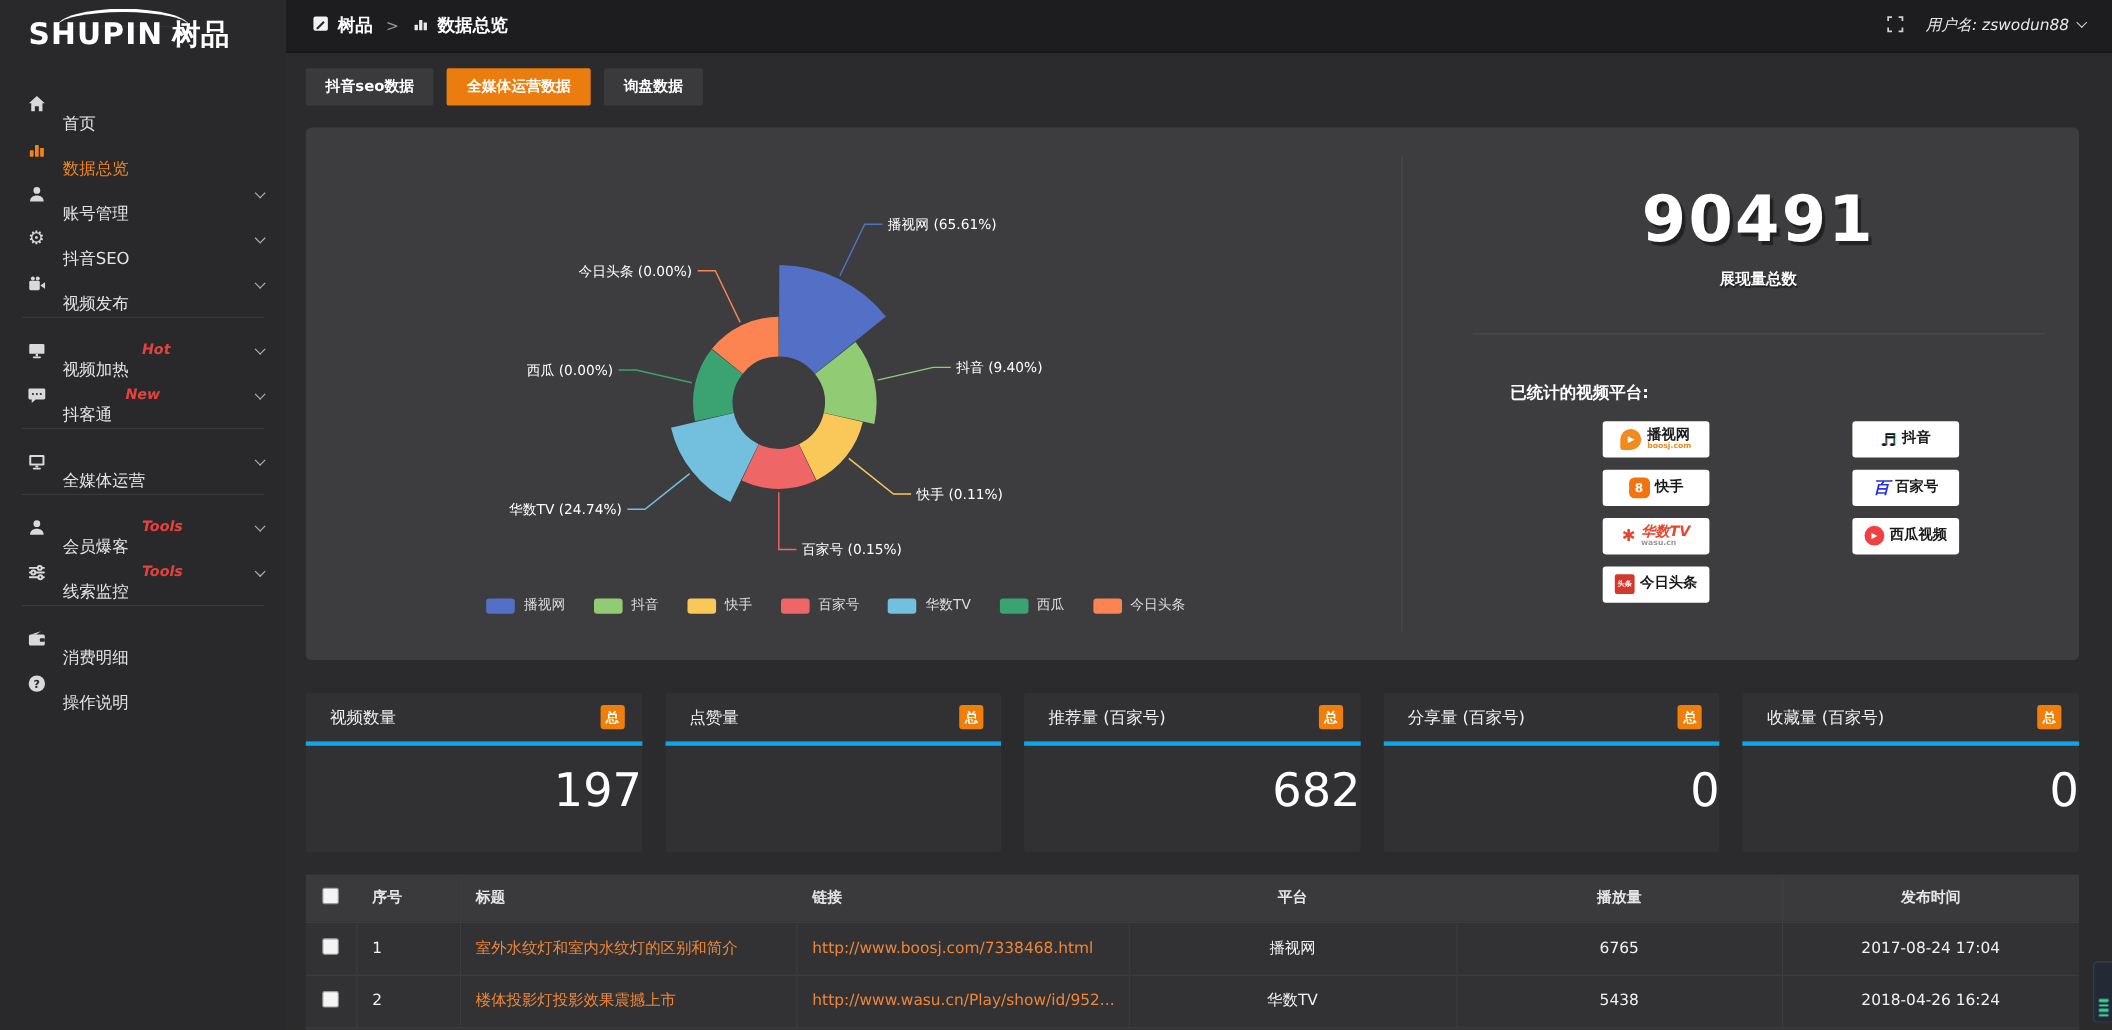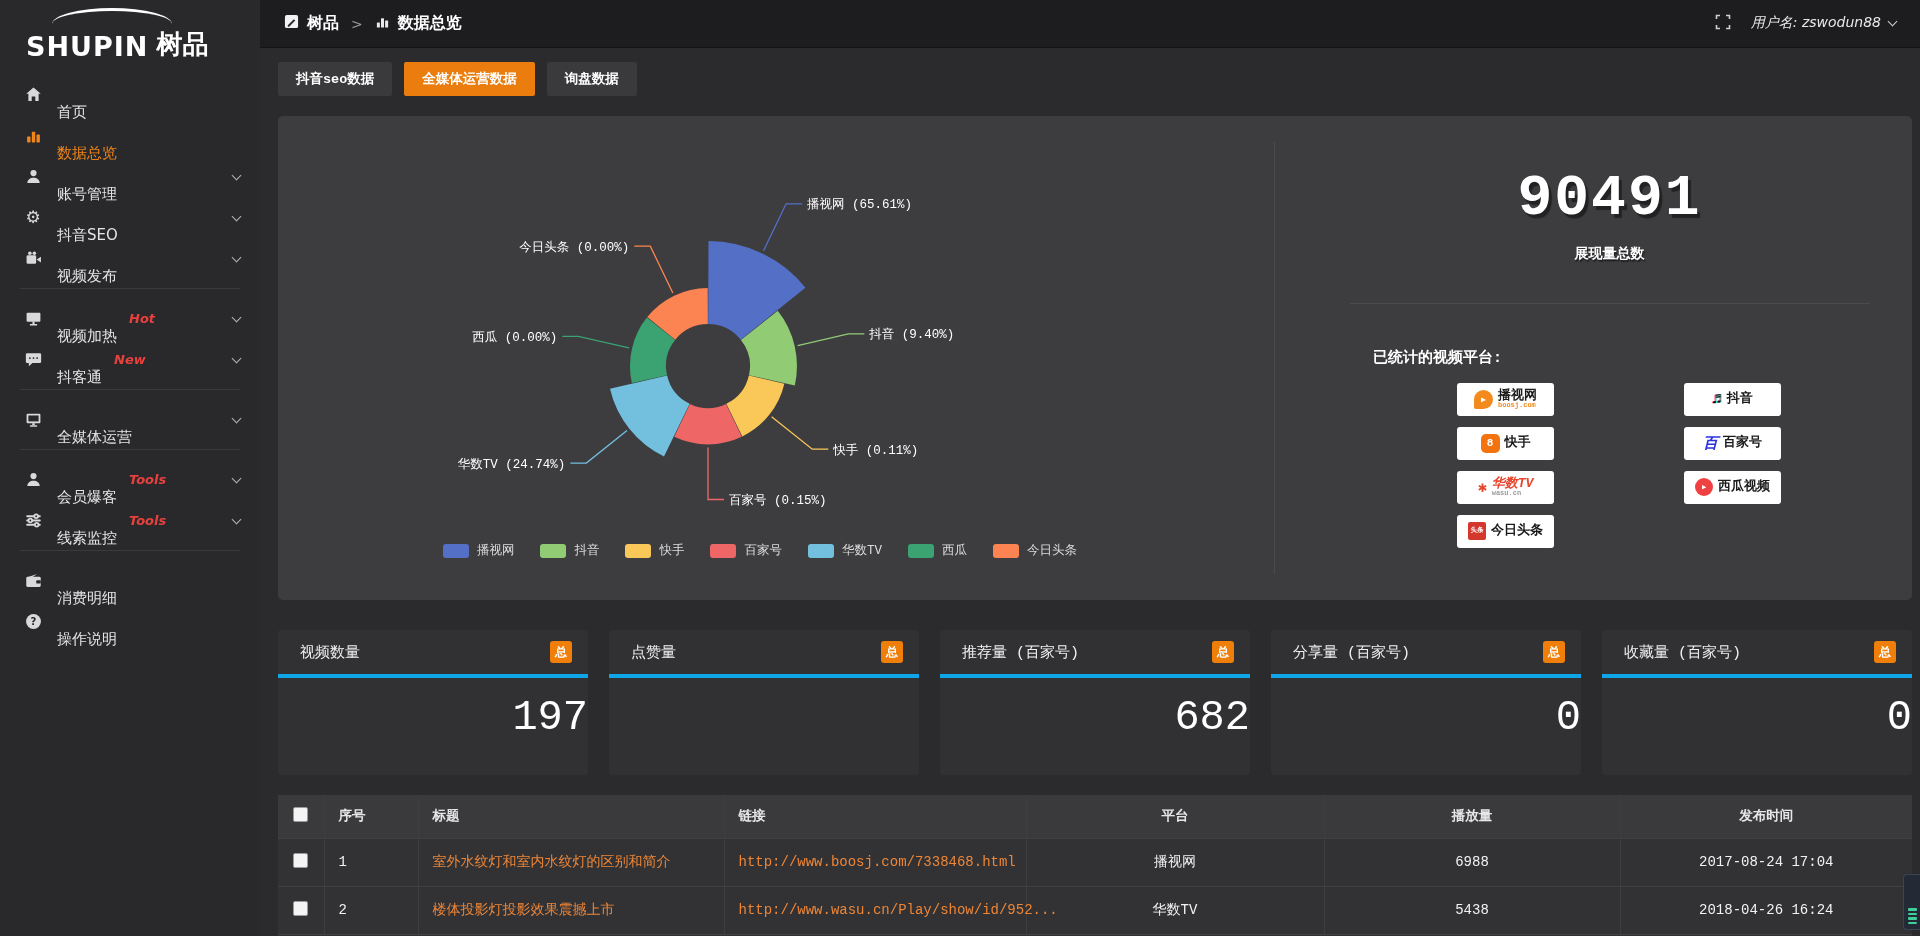--- a/index.html
+++ b/index.html
@@ -1,20 +1,20 @@
 <!DOCTYPE html>
 <html><head>
 <meta charset="utf-8">
 <style>
   * { margin:0; padding:0; box-sizing:border-box; }
   html,body { width:1920px; height:936px; overflow:hidden; background:#2b2b2d;
     font-family:"DejaVu Sans","Liberation Sans",sans-serif; }
   
   .sidebar { position:absolute; left:0; top:0; width:260px; height:936px; background:#29292c; z-index:5; }
-  .logo { height:62px; display:flex; align-items:flex-end; padding-left:26px; position:relative; }
+  .logo { height:62px; display:flex; align-items:center; padding-left:26px; position:relative; }
   .logo-arc { position:absolute; left:52px; top:8px; width:120px; height:16px;
     border-top:3px solid #fff; border-radius:50% 50% 0 0 / 100% 100% 0 0; }
   .logo-en { color:#fff; font-size:27px; font-weight:800; letter-spacing:1px; }
   .logo-cn { color:#fff; font-size:26px; font-weight:800; margin-left:8px; }
   .side-nav { padding-top:12px; }
   .side-item { display:flex; align-items:center; height:41px; padding:0 20px 0 24px; cursor:pointer; color:#e4e4e4; }
   .side-item .s-icon { width:18px; height:18px; display:inline-flex; align-items:center; justify-content:center; color:#d9d9d9; margin-right:15px; font-size:16px; }
   .side-item .s-label { font-size:15px;margin-top:36px; }
   .side-item.active { color:#f08519; }
   .side-item.active .s-icon { color:#f08519; }
@@ -23,21 +23,21 @@
   .side-div { height:1px; background:#3a3a3e; margin:9px 20px; }
   
   .topbar { position:absolute; left:260px; right:0; top:0; height:48px; background:#1d1d20; border-bottom:1px solid #141416;
     display:flex; align-items:center; padding:0 24px; }
   .crumb { display:flex; align-items:center; gap:8px; color:#fff; font-size:16px; font-weight:700; }
   .crumb .sep { color:#9a9a9a; font-size:14px; font-weight:400; margin:0 4px; }
   .tb-right { margin-left:auto; display:flex; align-items:flex-start; gap:20px; color:#e8e8e8; font-size:14px;font-style:italic; }
   .user-wrap { display:flex; align-items:center; gap:8px; cursor:pointer; }
   .caret { width:7px; height:7px; border-right:1.5px solid #cfcfcf; border-bottom:1.5px solid #cfcfcf; transform:rotate(45deg); margin-top:-4px; }
   
-  .content { position:absolute; left:260px; top:48px; right:0; bottom:0; padding:14px 8px 0 18px;font-family:Liberation Mono, monospace; }
+  .content { position:absolute; left:260px; top:48px; right:0; bottom:0; padding:14px 30px 0 18px; }
   .tabs { display:flex; gap:12px; }
   .tab { height:34px; padding:0 18px; border:none; border-radius:2px; background:#3a3a3d; color:#fff;
     font-size:13.5px; font-weight:700; font-family:inherit; cursor:pointer; }
   .tab.active { background:#ea7d0d; }
   
   .panel { margin-top:20px; height:484px; background:#3d3d40; border-radius:5px; display:flex;gap:32px; }
   .chart-left { width:964px; display:flex; flex-direction:column; align-items:center; }
   .chart-left svg { display:block; }
   .legend { display:flex; align-items:center; gap:26px; margin-top:6px; }
   .legend-item { display:flex; align-items:center; gap:8px; cursor:pointer; }
@@ -458,21 +458,21 @@
           <th class="c">发布时间</th>
         </tr>
       </thead>
       <tbody>
         <tr>
           <td class="c"><span class="checkbox"></span></td>
           <td>1</td>
           <td><a href="#">室外水纹灯和室内水纹灯的区别和简介</a></td>
           <td><a href="#">http://www.boosj.com/7338468.html</a></td>
           <td class="c">播视网</td>
-          <td class="c">6988</td>
+          <td class="c">6765</td>
           <td class="c">2017-08-24 17:04</td>
         </tr>
         <tr>
           <td class="c"><span class="checkbox"></span></td>
           <td>2</td>
           <td><a href="#">楼体投影灯投影效果震撼上市</a></td>
           <td><a href="#">http://www.wasu.cn/Play/show/id/952...</a></td>
           <td class="c">华数TV</td>
           <td class="c">5438</td>
           <td class="c">2018-04-26 16:24</td>

